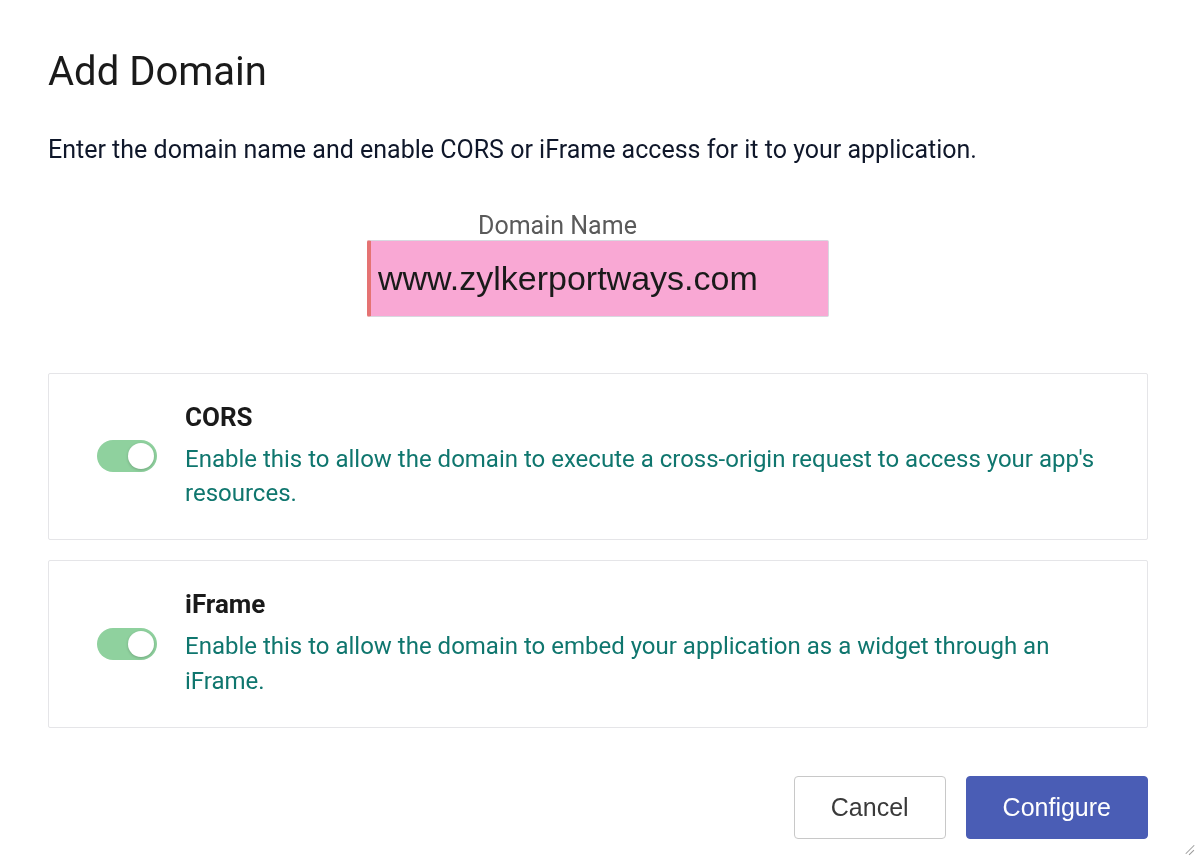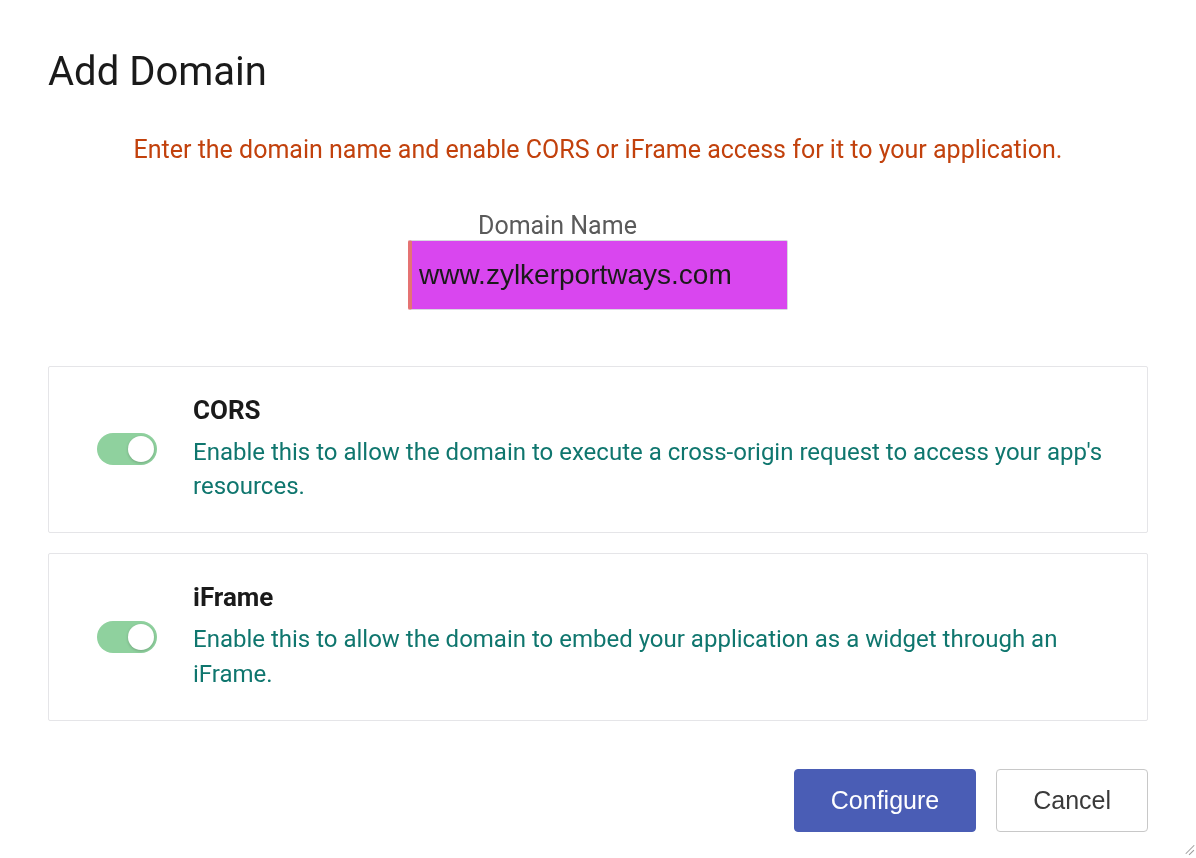--- a/index.html
+++ b/index.html
@@ -16,56 +16,55 @@
       color: #1a1a1a;
     }
     .page-title {
       font-size: 40px;
       font-weight: 400;
       color: #1a1a1a;
       margin-bottom: 36px;
     }
     .page-description {
       font-size: 25px;
-      color: #c2410c;
+      color: #0f172a;
       margin-bottom: 42px;
       line-height: 1.5;
-      text-align: center;
     }
     .form-row {
       display: flex;
       align-items: center;
       margin-bottom: 56px;
       flex-direction: column;
     }
     .form-label {
       font-size: 25px;
       color: #5a5a5a;
       width: 240px;
       flex-shrink: 0;
     }
     .text-input {
       flex: 1;
-      font-size: 28px;
+      font-size: 34px;
       padding: 18px 7px;
       border: 1px solid #d8d8e0;
       border-left: 4px solid #e57373;
       border-radius: 2px;
-      background: #d946ef;
+      background: #f9a8d4;
       color: #1a1a1a;
       outline: none;
     }
     .option-card {
       border: 1px solid #e5e5e8;
       border-radius: 2px;
       padding: 28px 20px 28px 24px;
       margin-bottom: 20px;
       display: flex;
       align-items: center;
-      gap: 36px;
+      gap: 28px;
     }
     .toggle {
       position: relative;
       width: 60px;
       height: 32px;
       background: #8fd19e;
       border-radius: 16px;
       flex-shrink: 0;
       cursor: pointer;
       margin-left: 24px;
@@ -168,17 +167,17 @@
 
 <div class="option-card">
   <div class="toggle"></div>
   <div class="option-content">
     <div class="option-title">iFrame</div>
     <div class="option-description">Enable this to allow the domain to embed your application as a widget through an iFrame.</div>
   </div>
 </div>
 
 <div class="button-row">
+  <button class="btn btn-secondary">Cancel</button>
   <button class="btn btn-primary">Configure</button>
-  <button class="btn btn-secondary">Cancel</button>
 </div>
 
 <div class="resize-handle"></div>
 
 </body></html>

